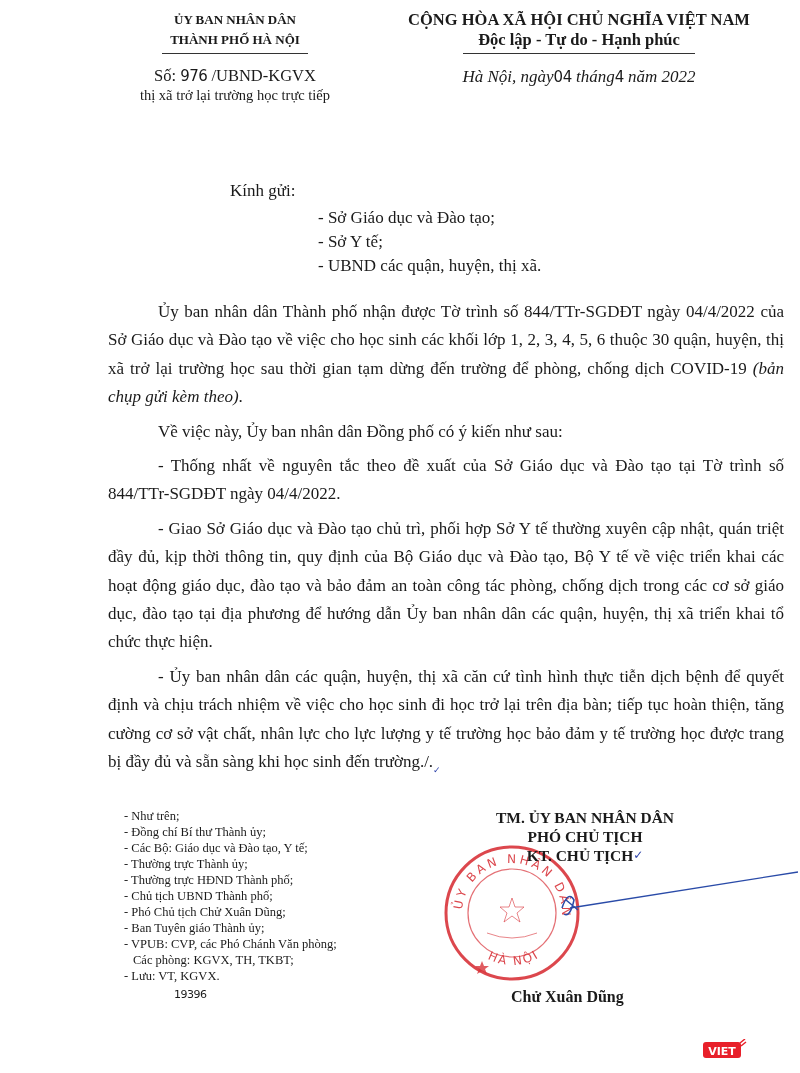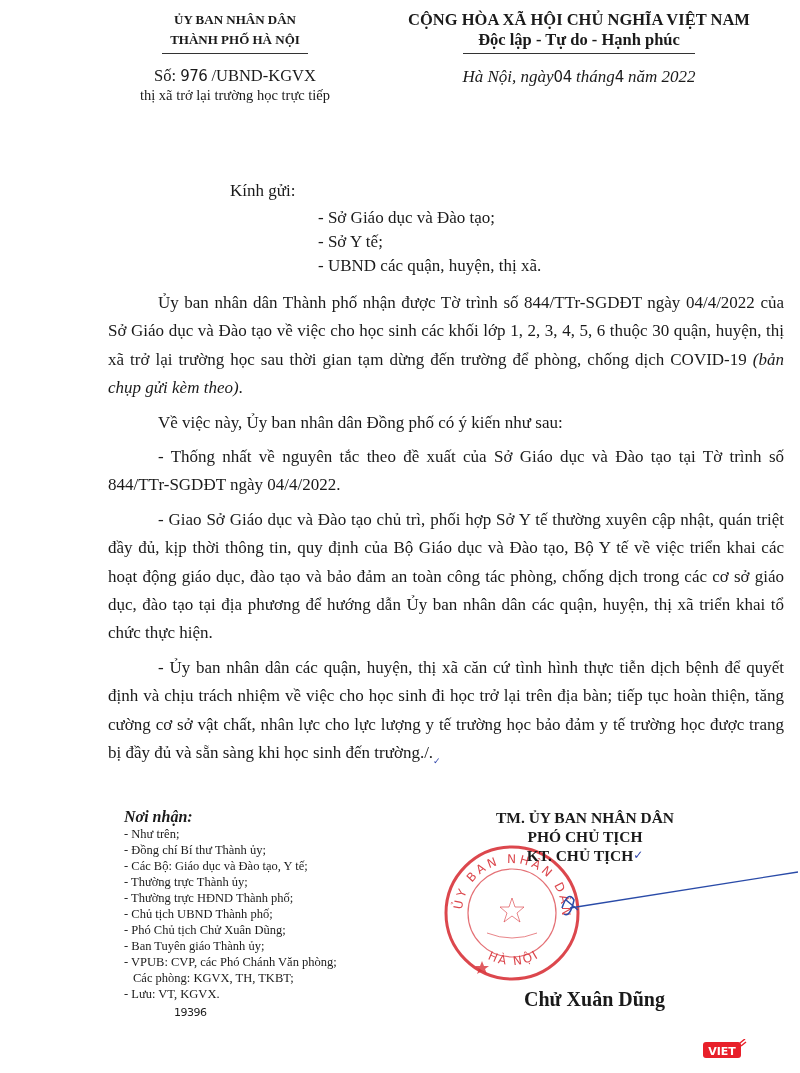--- a/index.html
+++ b/index.html
@@ -25,41 +25,41 @@
   #hdr-right .motto { font-size: 16.5px; font-weight: bold; line-height: 20px; }
   #hdr-right .rule { width: 232px; height: 1px; background: #333; margin: 3px auto 0; }
   #hdr-right .date { font-size: 17px; font-style: italic; margin-top: 12px; line-height: 22px; }
   #hdr-right .date .hand { font-size: 15px; }
 
   
   #kinh-gui { left: 230px; top: 180px; font-size: 17px; line-height: 22px; }
   #recipients { left: 318px; top: 206px; font-size: 17px; line-height: 24px; }
 
   
-  #body { left: 108px; top: 289px; width: 676px; font-size: 17px; line-height: 28.4px; text-align: justify; }
+  #body { left: 108px; top: 298px; width: 676px; font-size: 17px; line-height: 28.4px; text-align: justify; }
   #body p { margin: 0; }
   #body .indent { text-indent: 50px; }
   #body .gap { margin-top: 6px; }
   #body em { font-style: italic; }
   .mark { color: #2a3fa8; font-size: 9px; vertical-align: -6px; font-family: "DejaVu Sans", sans-serif; }
 
   
   #noi-nhan { left: 124px; top: 808px; font-family: "Liberation Serif", serif; }
   #noi-nhan .title { font-size: 16px; font-weight: bold; font-style: italic; line-height: 18px; }
   #noi-nhan ul { list-style: none; padding: 0; margin: 0; font-size: 12.5px; line-height: 16px; }
   #noi-nhan li { white-space: nowrap; }
   #noi-nhan .cont { padding-left: 9px; }
   #noi-nhan .code { font-size: 11px; margin-left: 50px; margin-top: 4px; }
 
   
   #sig { left: 460px; top: 808px; width: 250px; font-size: 15.5px; font-weight: bold; line-height: 19px; }
   #sig .line { white-space: nowrap; }
   #stamp { left: 442px; top: 843px; width: 140px; height: 140px; }
   #signature-line { left: 560px; top: 870px; width: 240px; height: 60px; }
-  #signer { left: 524px; top: 988px; font-size: 20px; font-weight: bold; }
+  #signer { left: 511px; top: 988px; font-size: 16px; font-weight: bold; }
 
   
   #viet-logo { left: 703px; top: 1039px; width: 44px; height: 20px; }
 </style>
 </head>
 <body>
 
 <div id="hdr-left" class="abs center">
   <div class="org1">ỦY BAN NHÂN DÂN</div>
   <div class="org2">THÀNH PHỐ HÀ NỘI</div>
@@ -90,21 +90,20 @@
 
 <div id="body" class="abs">
   <p class="indent"><span>Ủy ban nhân dân Thành phố nhận được Tờ trình số 844/TTr-SGDĐT ngày 04/4/2022 của Sở Giáo dục và Đào tạo về việc cho học sinh các khối lớp 1, 2, 3, 4, 5, 6 thuộc 30 quận, huyện, thị xã trở lại trường học sau thời gian tạm dừng đến trường để phòng, chống dịch COVID-19 </span><em>(bản chụp gửi kèm theo)</em><span>.</span></p>
   <p class="indent gap">Về việc này, Ủy ban nhân dân Đồng phố có ý kiến như sau:</p>
   <p class="indent gap">- Thống nhất về nguyên tắc theo đề xuất của Sở Giáo dục và Đào tạo tại Tờ trình số 844/TTr-SGDĐT ngày 04/4/2022.</p>
   <p class="indent gap">- Giao Sở Giáo dục và Đào tạo chủ trì, phối hợp Sở Y tế thường xuyên cập nhật, quán triệt đầy đủ, kịp thời thông tin, quy định của Bộ Giáo dục và Đào tạo, Bộ Y tế về việc triển khai các hoạt động giáo dục, đào tạo và bảo đảm an toàn công tác phòng, chống dịch trong các cơ sở giáo dục, đào tạo tại địa phương để hướng dẫn Ủy ban nhân dân các quận, huyện, thị xã triển khai tổ chức thực hiện.</p>
   <p class="indent gap"><span>- Ủy ban nhân dân các quận, huyện, thị xã căn cứ tình hình thực tiễn dịch bệnh để quyết định và chịu trách nhiệm về việc cho học sinh đi học trở lại trên địa bàn; tiếp tục hoàn thiện, tăng cường cơ sở vật chất, nhân lực cho lực lượng y tế trường học bảo đảm y tế trường học được trang bị đầy đủ và sẵn sàng khi học sinh đến trường./.</span><span class="mark">✓</span></p>
 </div>
 
 <div id="noi-nhan" class="abs">
-  <div class="title">Nơi nhận:</div>
   <ul>
     <li>- Như trên;</li>
     <li>- Đồng chí Bí thư Thành ủy;</li>
     <li>- Các Bộ: Giáo dục và Đào tạo, Y tế;</li>
     <li>- Thường trực Thành ủy;</li>
     <li>- Thường trực HĐND Thành phố;</li>
     <li>- Chủ tịch UBND Thành phố;</li>
     <li>- Phó Chủ tịch Chử Xuân Dũng;</li>
     <li>- Ban Tuyên giáo Thành ủy;</li>
     <li>- VPUB: CVP, các Phó Chánh Văn phòng;</li>

